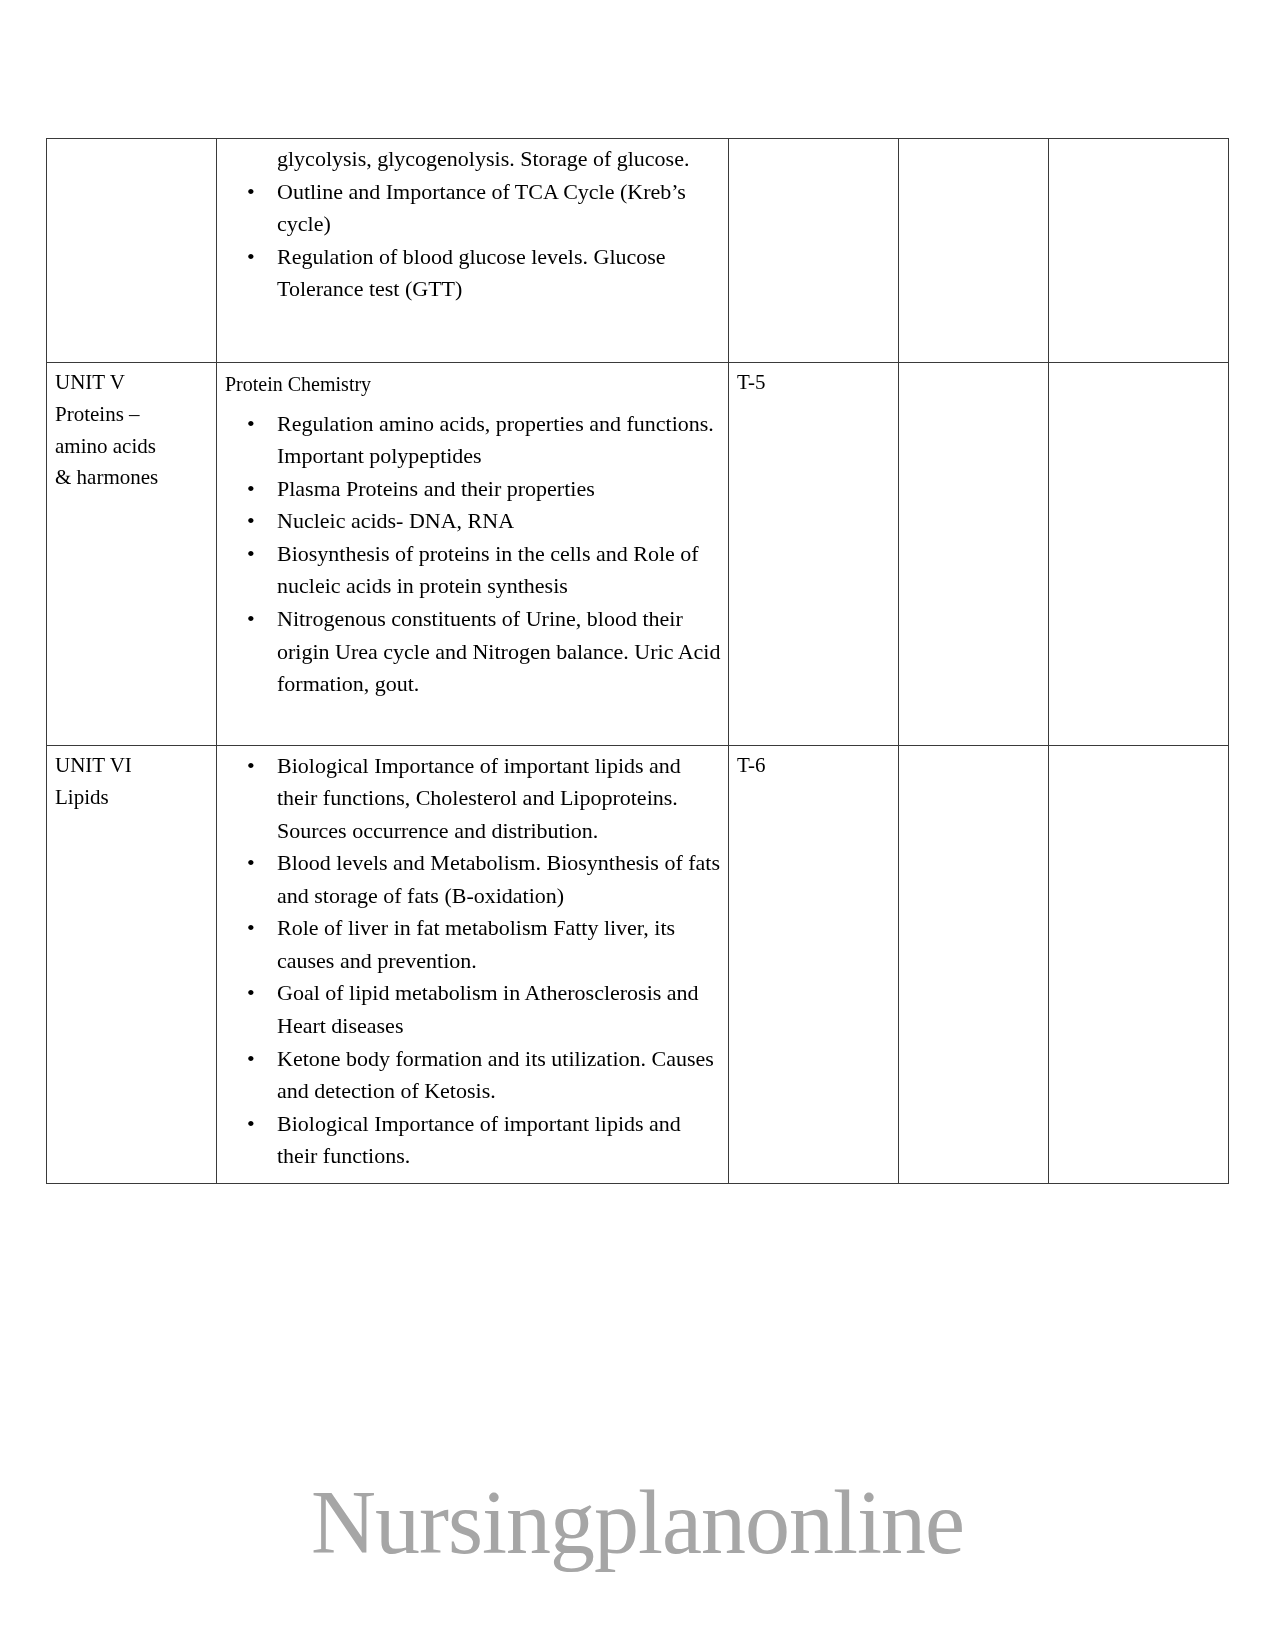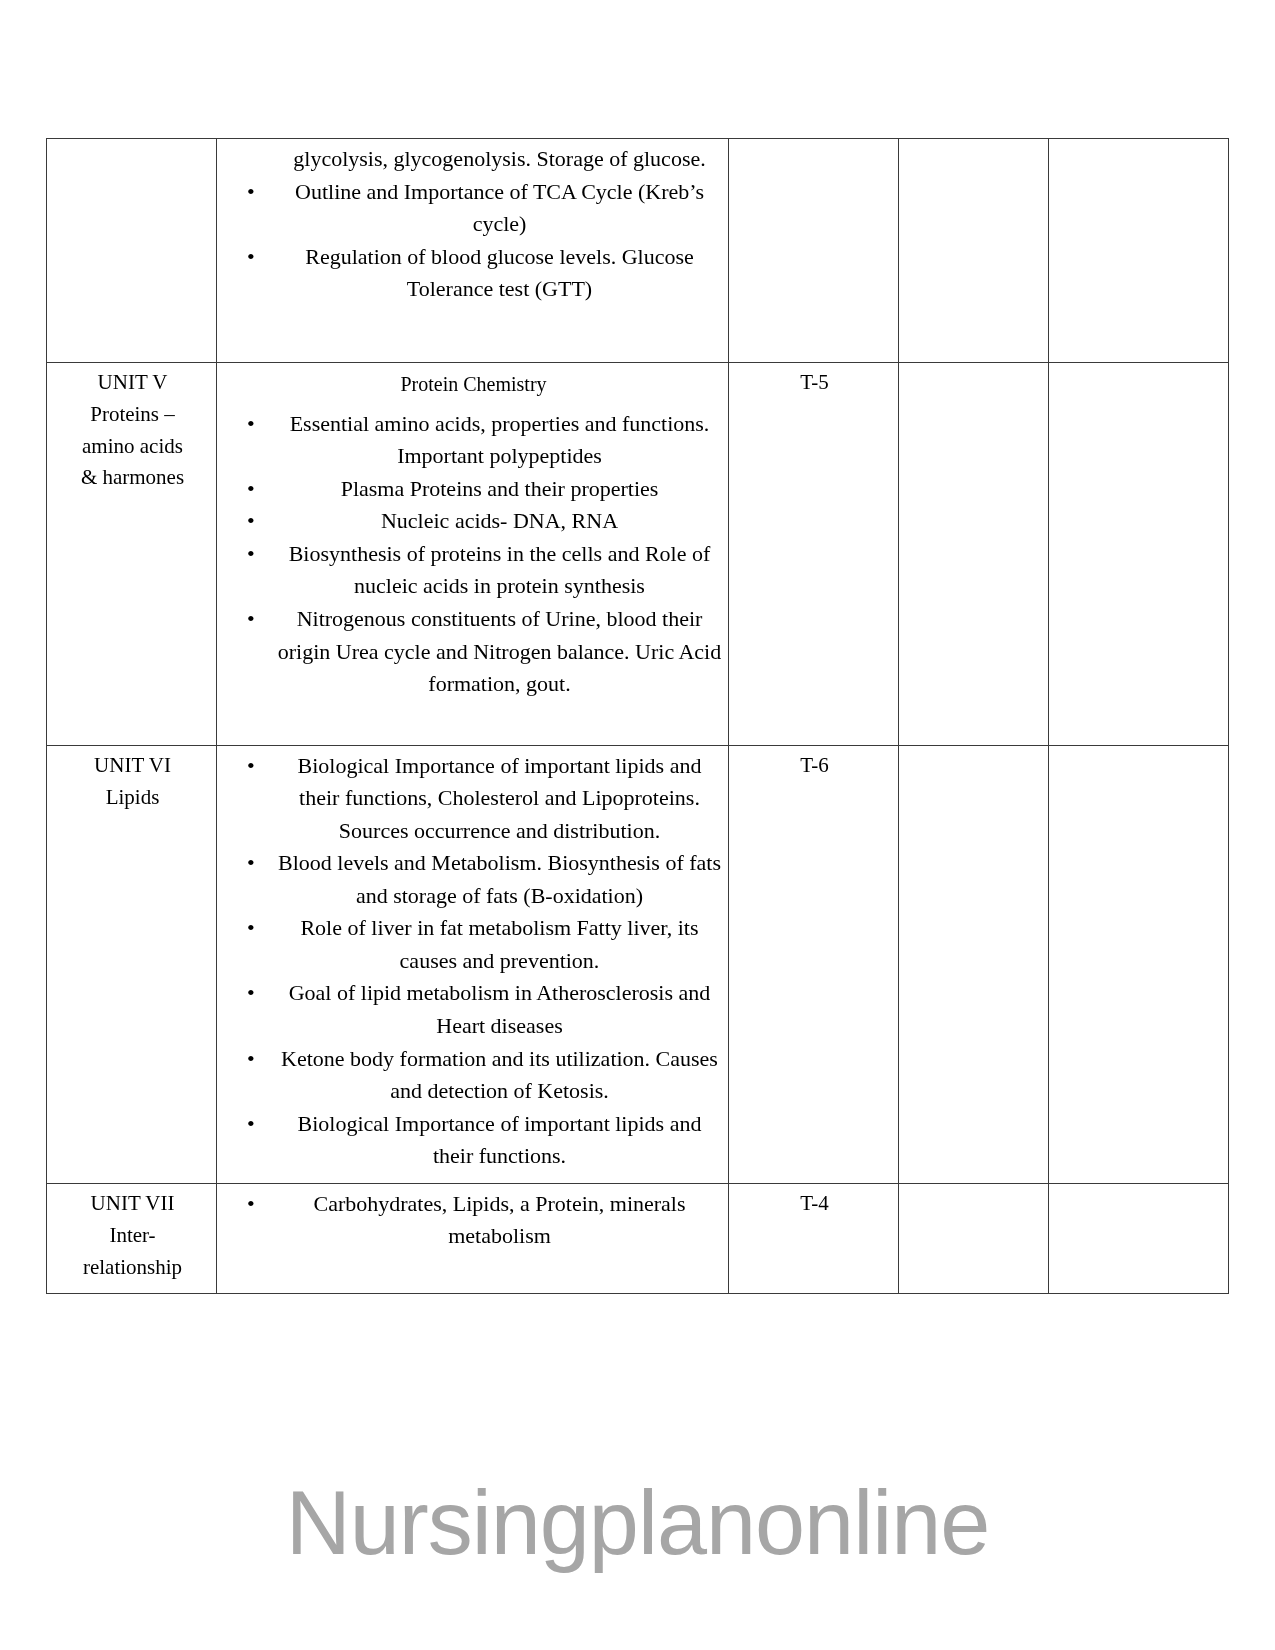--- a/index.html
+++ b/index.html
@@ -34,21 +34,20 @@
     border-collapse: collapse;
     table-layout: fixed;
   }
 
   .syllabus-table td {
     border: 1px solid #3a3a3a;
     vertical-align: top;
     padding: 4px 6px 10px 8px;
     font-size: 21px;
     line-height: 1.52;
-    text-align: center;
   }
 
   
   col.c-unit    { width: 170px; }
   col.c-content { width: 512px; }
   col.c-hours   { width: 170px; }
   col.c-method  { width: 150px; }
   col.c-assess  { width: 180px; }
 
   .unit-cell {
@@ -110,21 +109,21 @@
     padding-top: 8px;
     padding-left: 10px;
   }
 
   .watermark {
     position: absolute;
     left: 0;
     top: 1478px;
     width: 1275px;
     text-align: center;
-    font-family: Liberation Sans, sans-serif;
+    font-family: Liberation Serif, serif;
     font-size: 90px;
     line-height: 1.0;
     color: #a6a6a6;
     letter-spacing: -1px;
     white-space: nowrap;
   }
 </style>
 </head>
 <body>
 
@@ -166,21 +165,21 @@
           <span class="unit-line">UNIT V</span>
           <span class="unit-line">Proteins –</span>
           <span class="unit-line">amino acids</span>
           <span class="unit-line">&amp; harmones</span>
         </td>
         <td class="content-cell">
           <p class="lead-text">Protein Chemistry</p>
           <ul class="bullets">
             <li>
               <span class="dot">•</span>
-              <span class="btxt">Essential amino acids, properties and functions. Important polypeptides</span>
+              <span class="btxt">Regulation amino acids, properties and functions. Important polypeptides</span>
             </li>
             <li>
               <span class="dot">•</span>
               <span class="btxt">Plasma Proteins and their properties</span>
             </li>
             <li>
               <span class="dot">•</span>
               <span class="btxt">Nucleic acids- DNA, RNA</span>
             </li>
             <li>
@@ -230,37 +229,19 @@
               <span class="dot">•</span>
               <span class="btxt">Biological Importance of important lipids and their functions.</span>
             </li>
           </ul>
         </td>
         <td class="hours-cell">T-6</td>
         <td></td>
         <td></td>
       </tr>
 
-      <tr>
-        <td class="unit-cell">
-          <span class="unit-line">UNIT VII</span>
-          <span class="unit-line">Inter-</span>
-          <span class="unit-line">relationship</span>
-        </td>
-        <td class="content-cell">
-          <ul class="bullets">
-            <li>
-              <span class="dot">•</span>
-              <span class="btxt">Carbohydrates, Lipids, a Protein, minerals metabolism</span>
-            </li>
-          </ul>
-        </td>
-        <td class="hours-cell">T-4</td>
-        <td></td>
-        <td></td>
-      </tr>
 
     </tbody>
   </table>
 
   <div class="watermark">Nursingplanonline</div>
 
 </div>
 
 </body></html>

